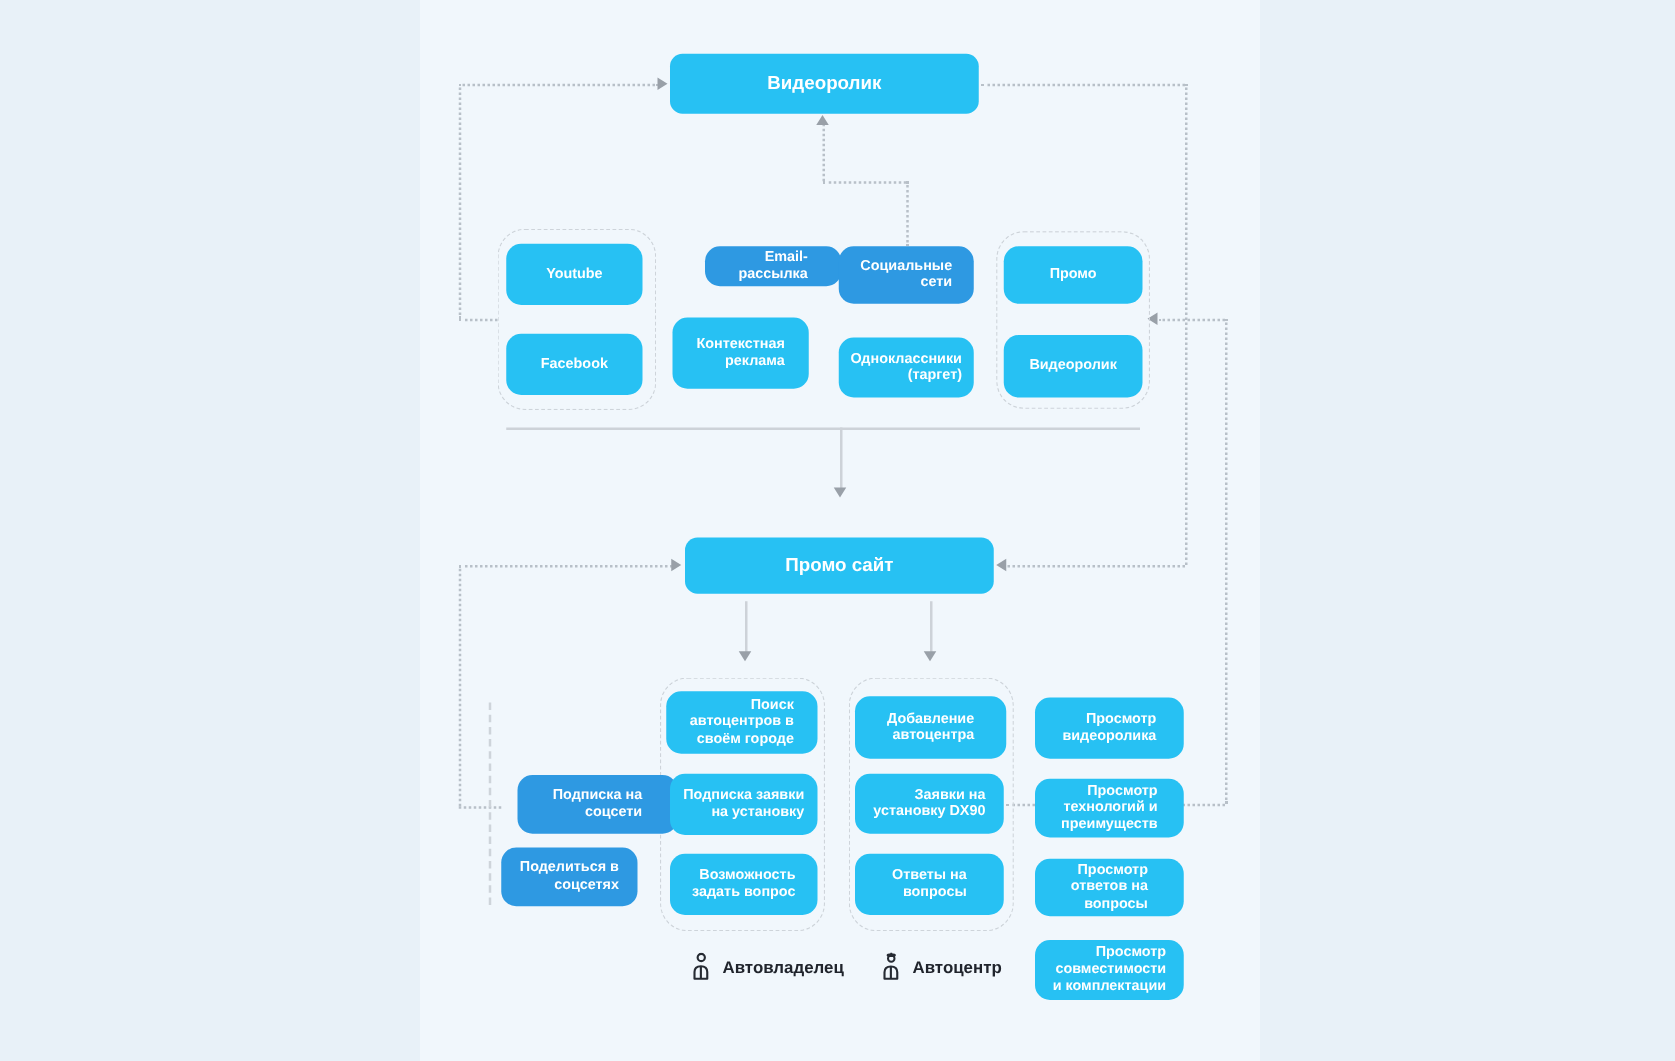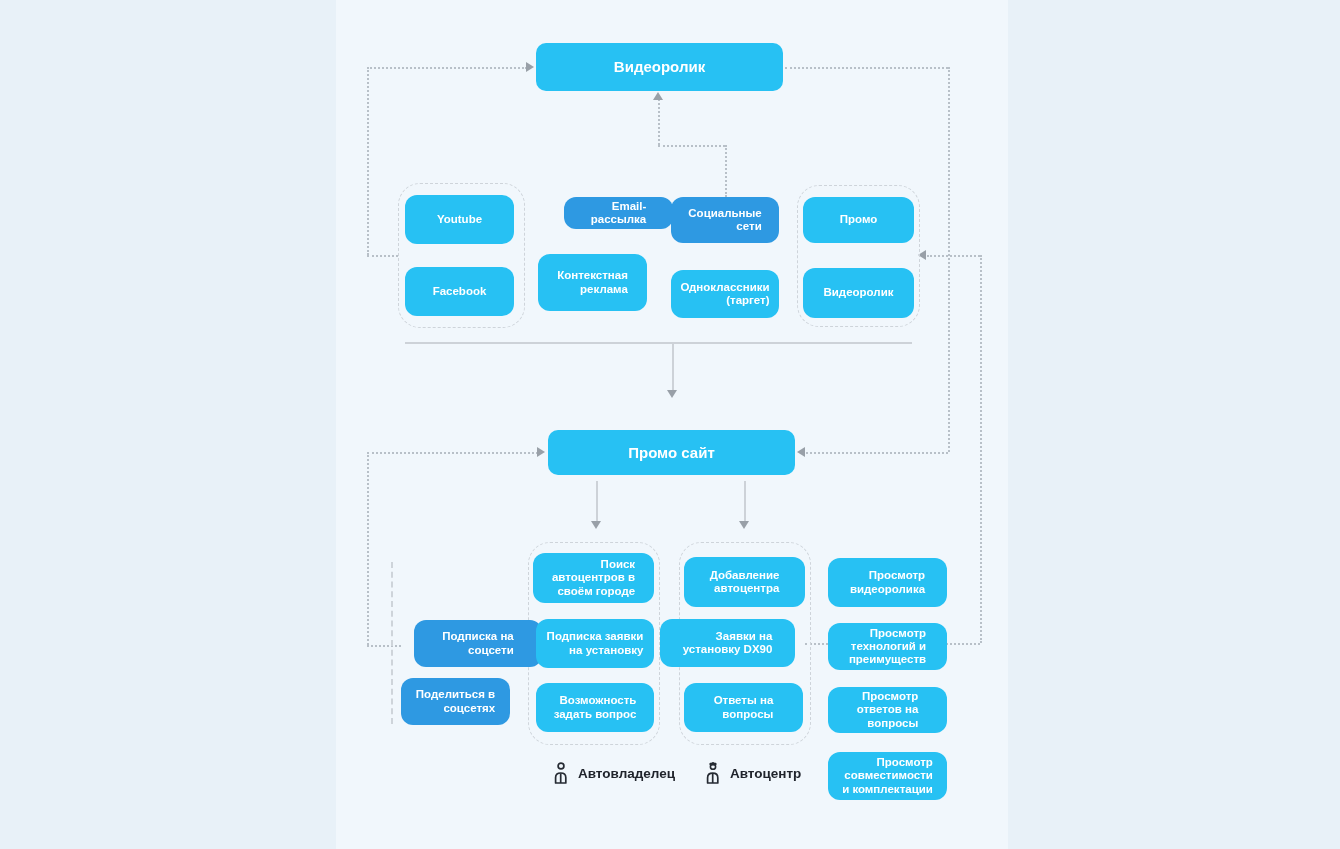--- a/index.html
+++ b/index.html
@@ -27,21 +27,21 @@
   .n-odnoklassniki{left:671px;top:270px;width:108px;height:48px}
   .n-otzyvy{left:803px;top:197px;width:111px;height:46px}
   .n-kommentarii{left:803px;top:268px;width:111px;height:50px}
   .n-podpiska-email{left:401px;top:560px;width:109px;height:47px}
   .n-podpiska-soc{left:414px;top:620px;width:128px;height:47px}
   .n-podelitsya{left:401px;top:678px;width:109px;height:47px}
   .n-poisk{left:533px;top:553px;width:121px;height:50px}
   .n-otpravka{left:536px;top:619px;width:118px;height:49px}
   .n-vozmozhnost{left:536px;top:683px;width:118px;height:49px}
   .n-dobavlenie{left:684px;top:557px;width:121px;height:50px}
-  .n-zayavki{left:660px;top:619px;width:135px;height:48px}
+  .n-zayavki{left:684px;top:619px;width:119px;height:48px}
   .n-otvety{left:684px;top:683px;width:119px;height:49px}
   .n-prosmotr-video{left:828px;top:558px;width:119px;height:49px}
   .n-prosmotr-tech{left:828px;top:623px;width:119px;height:47px}
   .n-prosmotr-otvet{left:828px;top:687px;width:119px;height:46px}
   .n-prosmotr-sovm{left:828px;top:752px;width:119px;height:48px}
   
   .group{position:absolute;border:1.5px dashed var(--dash-border);border-radius:22px;}
   .g1{left:398px;top:183px;width:125px;height:143px}
   .g2{left:797px;top:185px;width:121px;height:140px}
   .g3{left:528px;top:542px;width:130px;height:201px}

